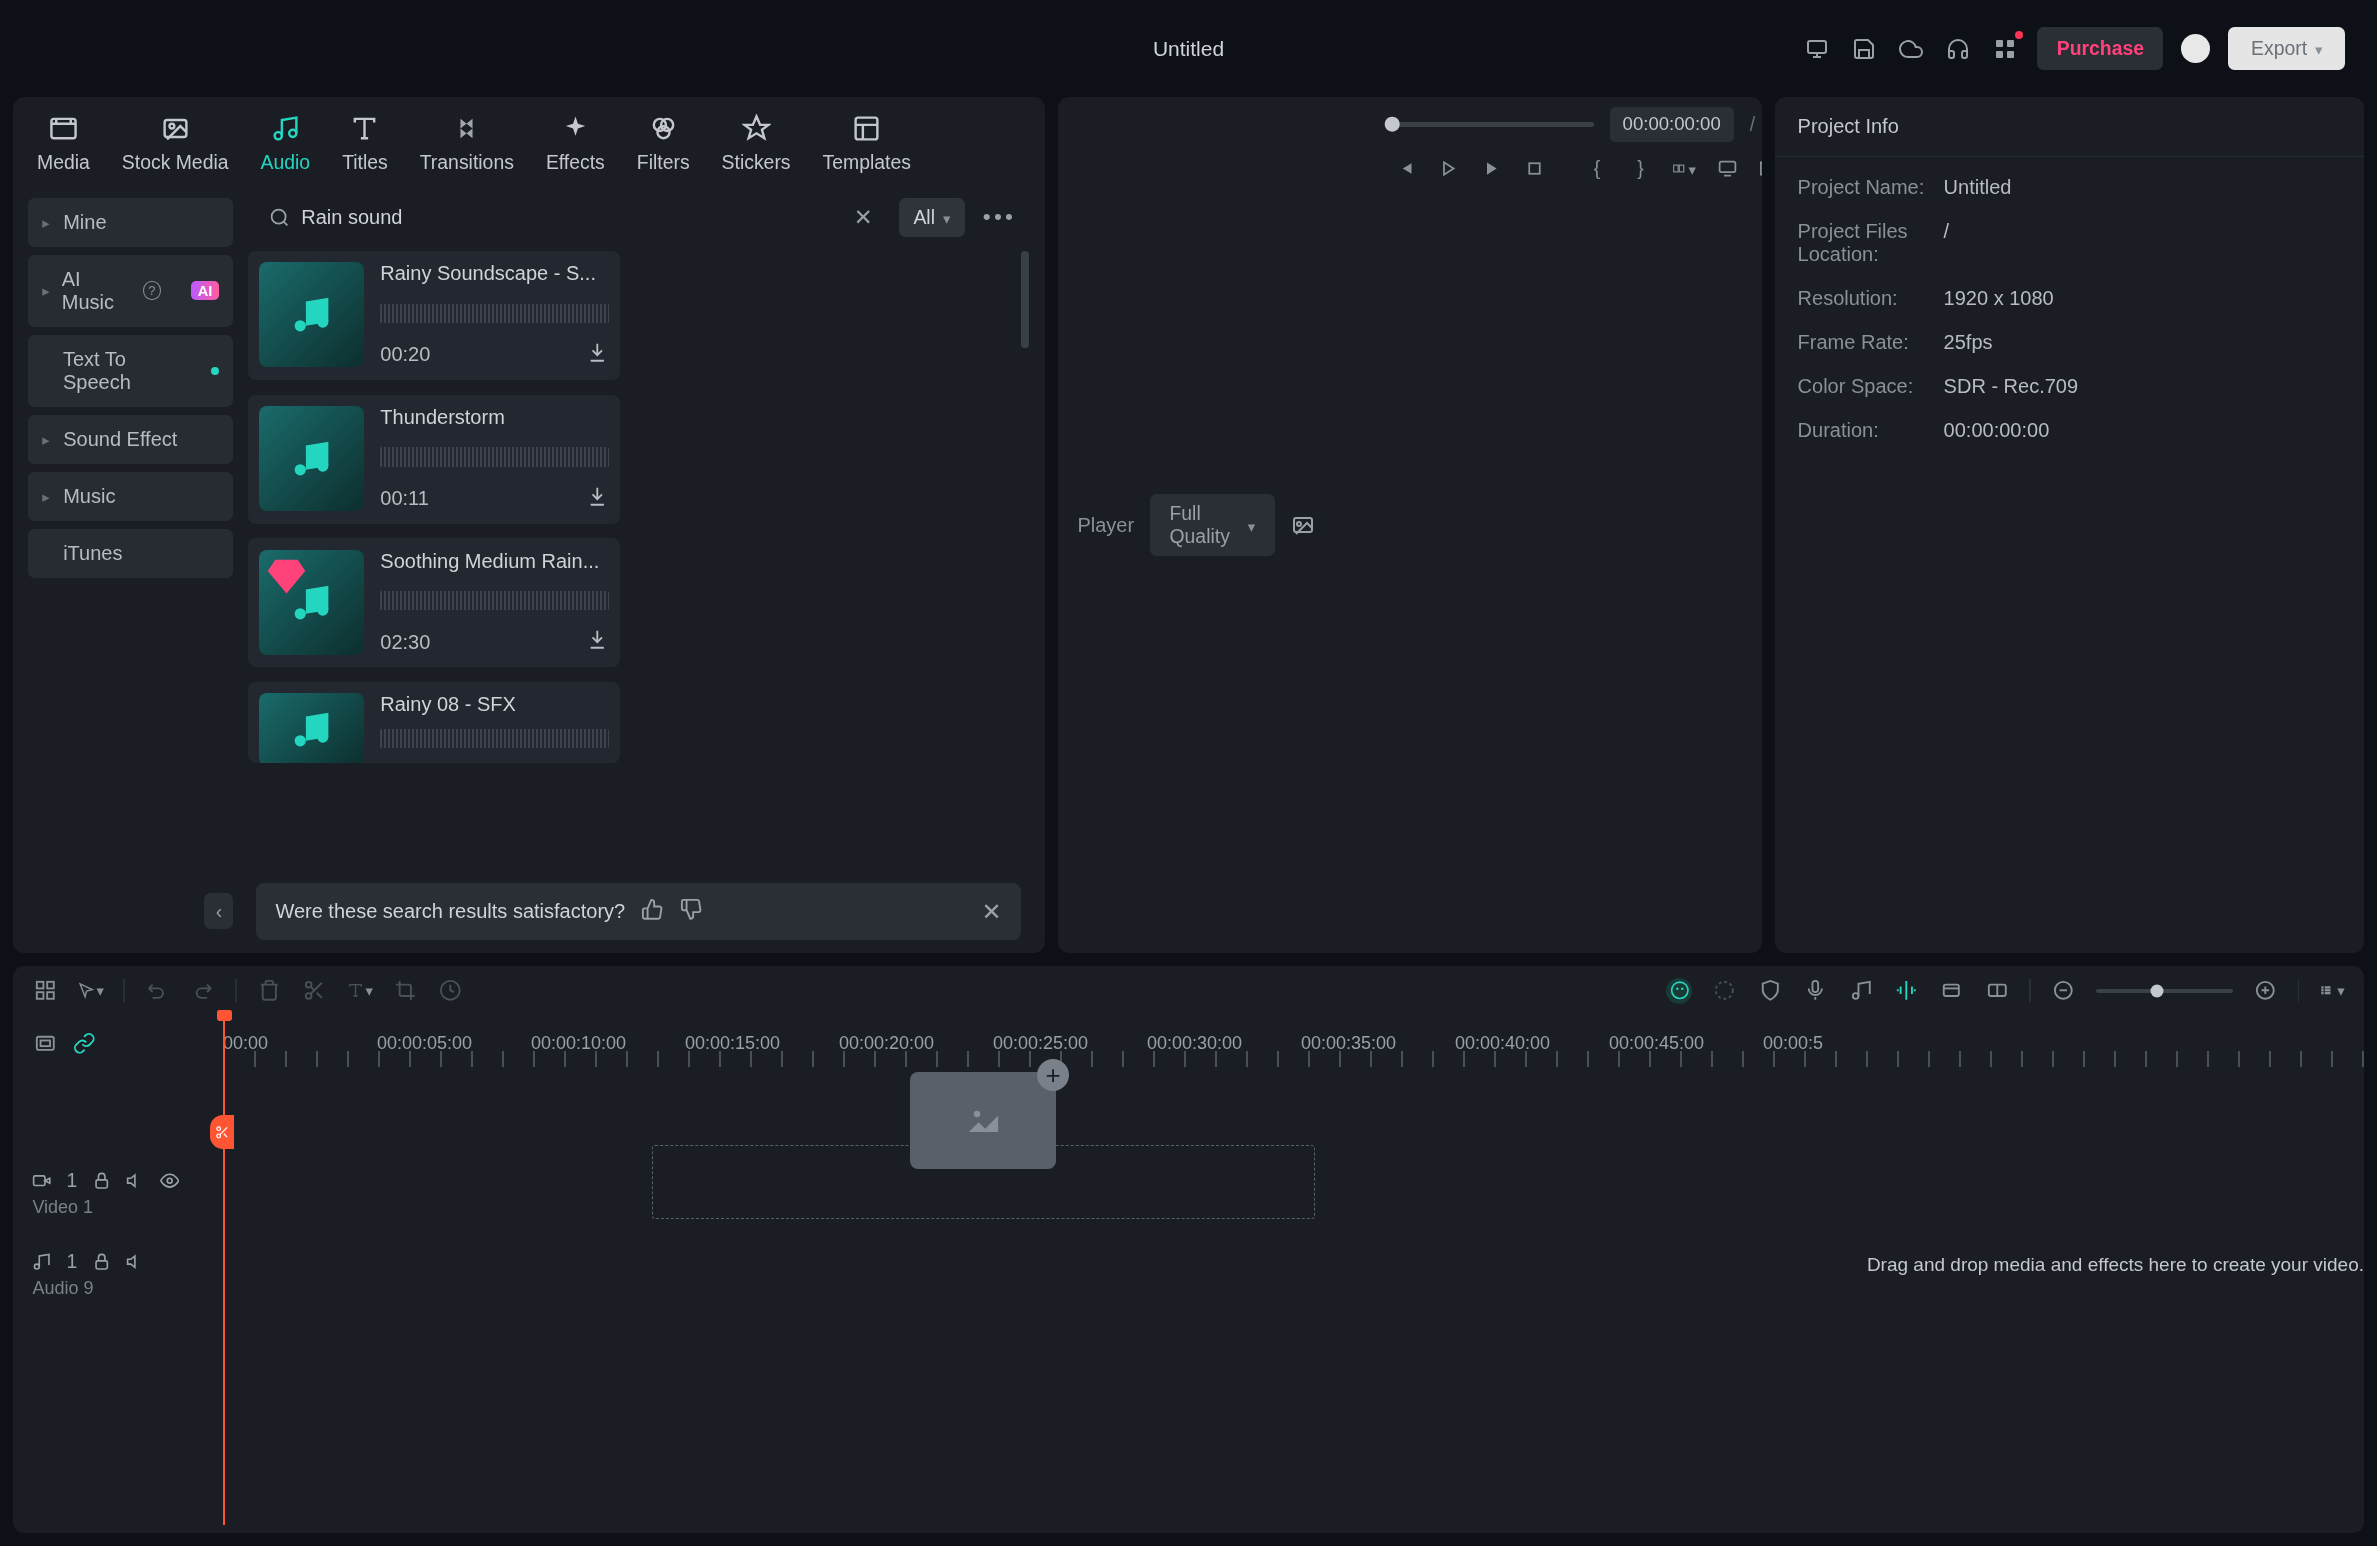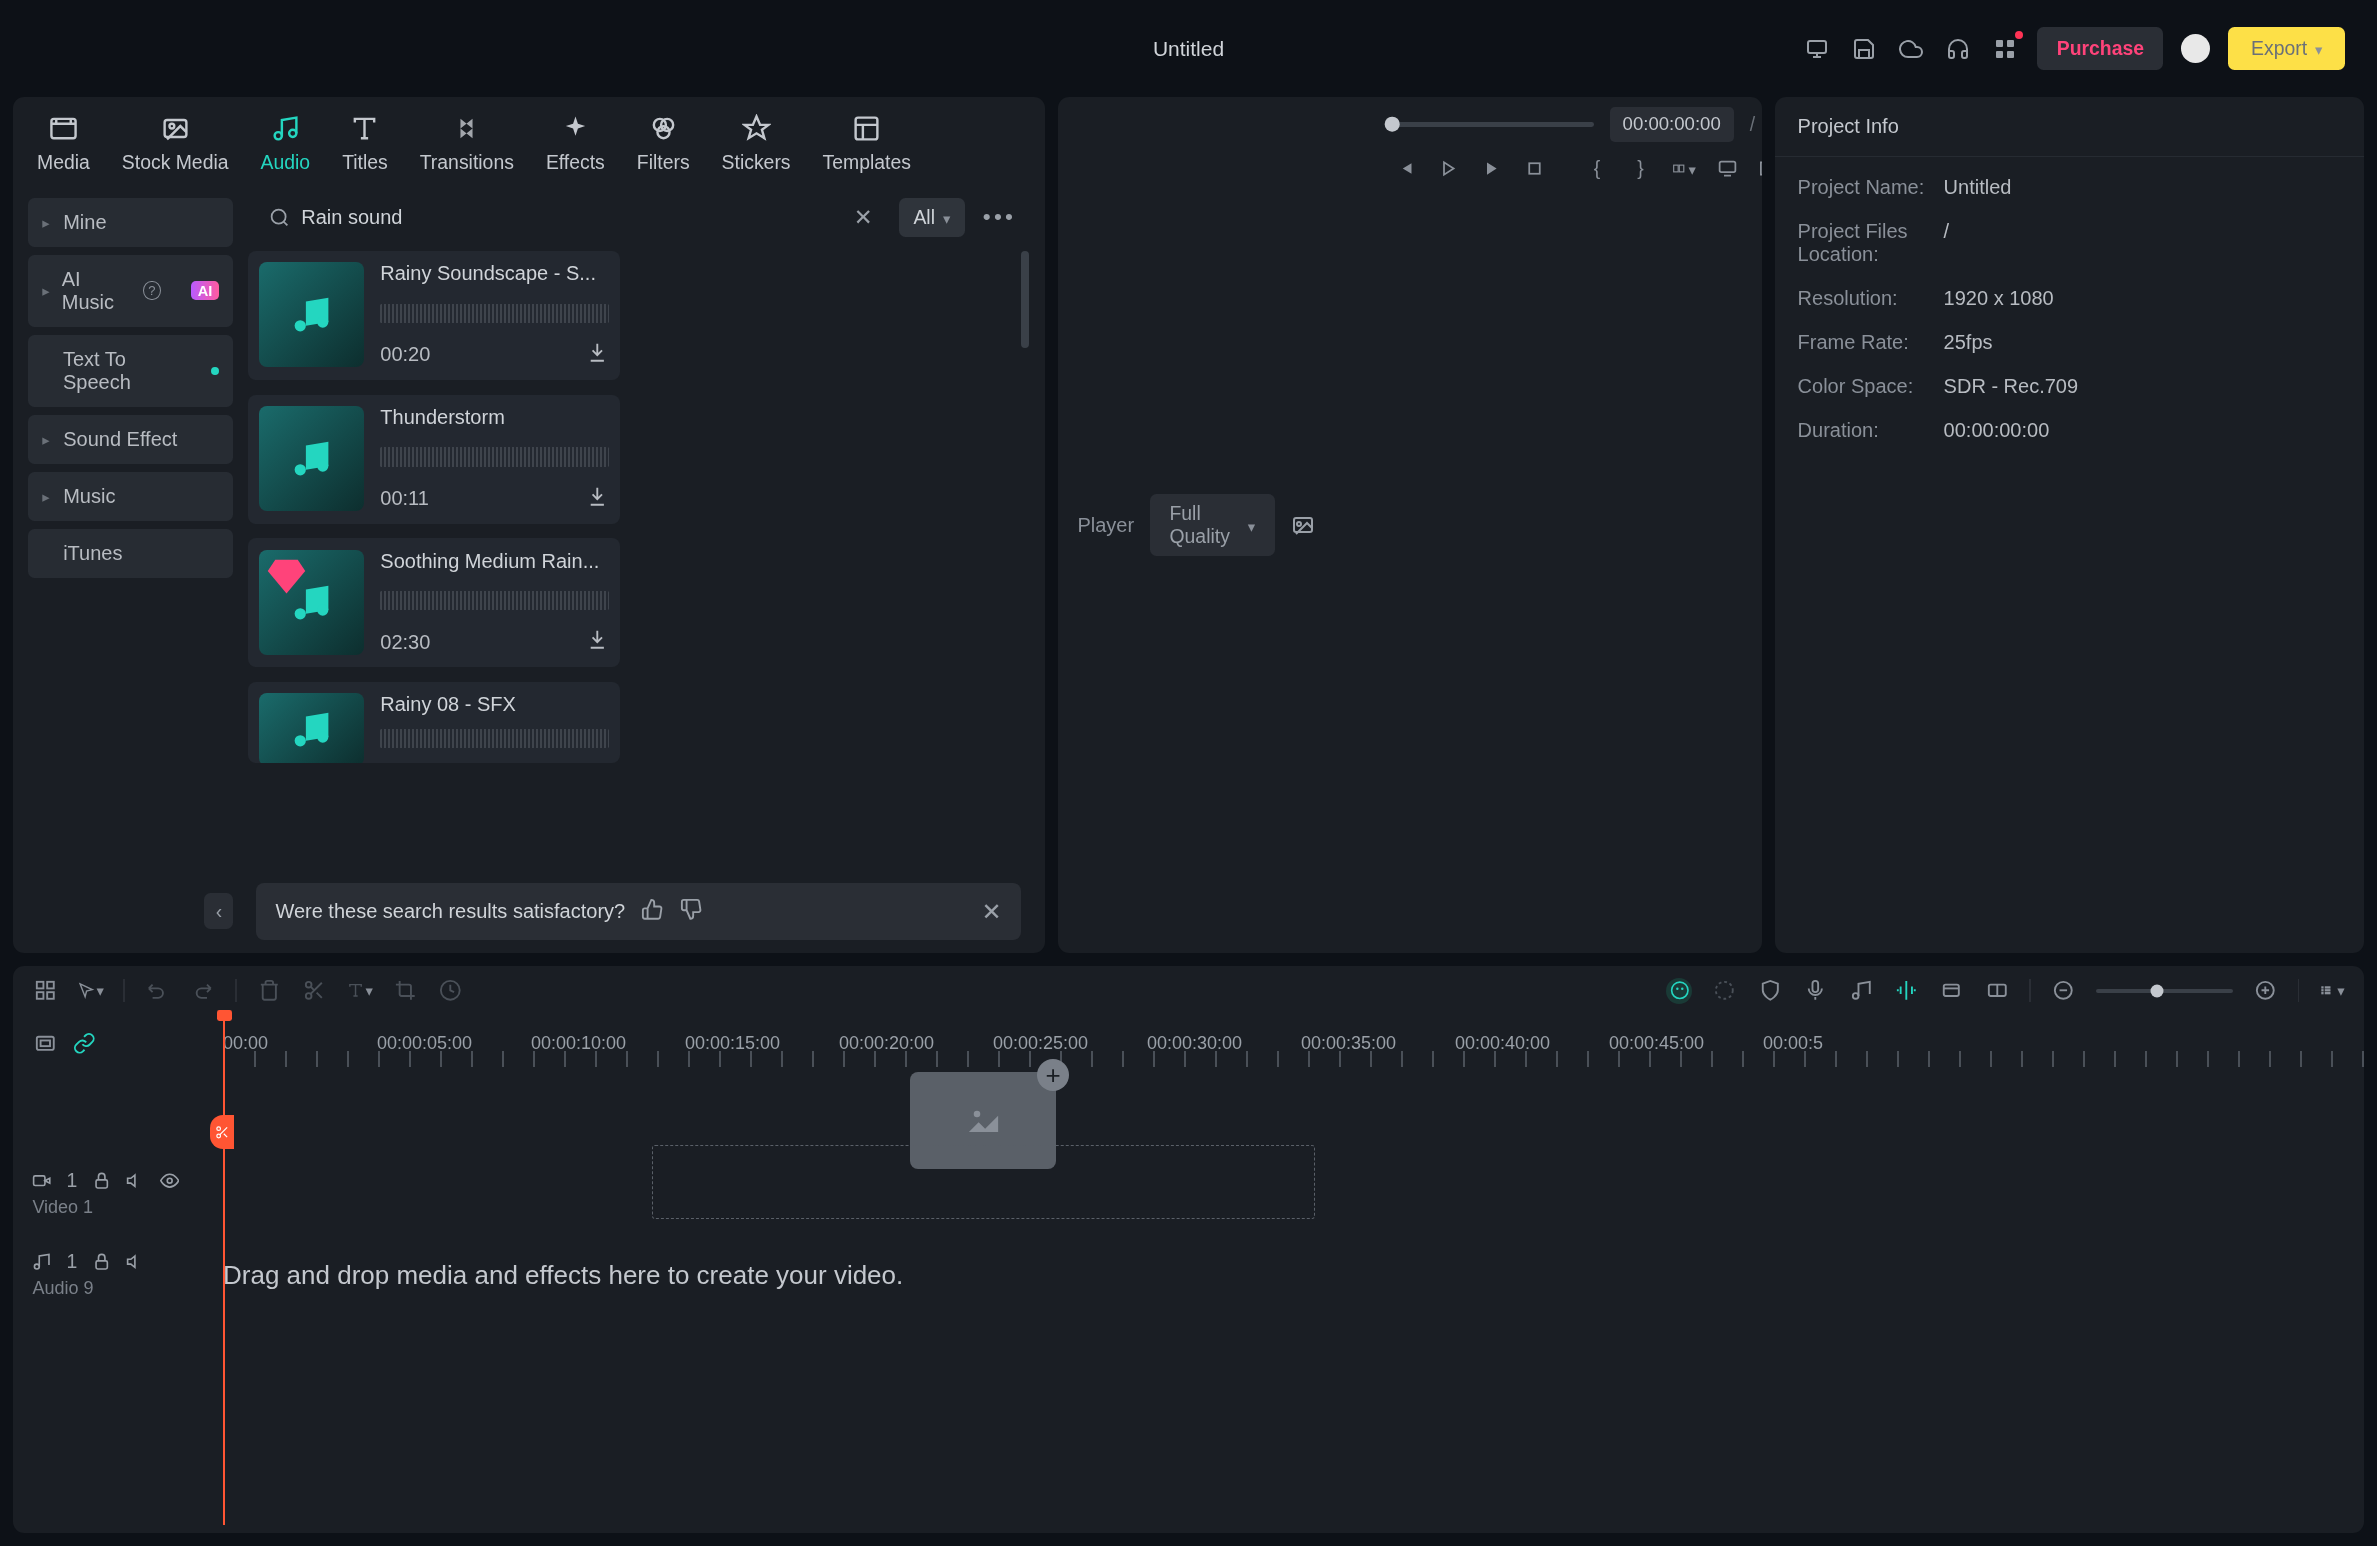--- a/index.html
+++ b/index.html
@@ -7,21 +7,21 @@
 .app { background: #0d1117; width: 100%; height: 100%; display: flex; flex-direction: column; }
 
 
 .titlebar { height: 97px; display: flex; align-items: center; padding: 0 32px; position: relative; }
 .title-text { position: absolute; left: 50%; transform: translateX(-50%); color: #d0d4d9; font-size: 21px; }
 .titlebar-right { margin-left: auto; display: flex; align-items: center; gap: 18px; }
 .tb-icon { width: 29px; height: 29px; display: flex; align-items: center; justify-content: center; color: #9aa0a8; cursor: pointer; }
 .tb-icon svg { width: 24px; height: 24px; }
 .purchase-btn { background: #2a2e35; color: #ff437a; border: none; padding: 9.7px 19.4px; border-radius: 6.5px; font-size: 19.4px; font-weight: 600; cursor: pointer; }
 .avatar { width: 29px; height: 29px; border-radius: 50%; background: #e8e8e8; }
-.export-btn { background: #fde047; color: #6a7078; border: none; padding: 9.7px 22.6px; border-radius: 6.5px; font-size: 19.4px; display: flex; align-items: center; gap: 8px; cursor: pointer; justify-content: space-between; }
+.export-btn { background: #e5e5e5; color: #6a7078; border: none; padding: 9.7px 22.6px; border-radius: 6.5px; font-size: 19.4px; display: flex; align-items: center; gap: 8px; cursor: pointer; justify-content: space-between; }
 .red-dot { position: relative; }
 .red-dot::after { content: ''; position: absolute; top: -3.2px; right: -3.2px; width: 8px; height: 8px; background: #ff3355; border-radius: 50%; }
 
 
 .main-row { display: flex; flex: 1; gap: 13px; padding: 0 13px; min-height: 0; }
 .left-panel { width: 1032px; background: #1a1e24; border-radius: 11.3px; display: flex; flex-direction: column; overflow: hidden; }
 .center-panel { width: 704px; background: #1a1e24; border-radius: 11.3px; display: flex; flex-direction: row; overflow: hidden; }
 .right-panel { flex: 1; background: #1a1e24; border-radius: 11.3px; display: flex; flex-direction: column; overflow: hidden; }
 
 
@@ -124,21 +124,21 @@
 .track-headers { width: 210px; display: flex; flex-direction: column; padding-top: 81px; }
 .track-header { height: 81px; padding: 8px 19.4px; display: flex; flex-direction: column; justify-content: center; gap: 4.9px; }
 .track-header-icons { display: flex; gap: 14.6px; color: #9aa0a8; align-items: center; }
 .track-header-icons svg { width: 19.4px; height: 19.4px; }
 .track-label { color: #7a8089; font-size: 18px; }
 .track-area { flex: 1; position: relative; }
 .drop-zone { position: absolute; left: 429px; top: 73px; width: 663px; height: 74px; border: 1.6px dashed #5a6068; border-radius: 3.2px; }
 .drop-thumb { position: absolute; left: 687px; top: 0px; width: 146px; height: 97px; background: #5a6068; border-radius: 8px; display: flex; align-items: center; justify-content: center; }
 .drop-thumb::before { content:''; position:absolute; left:-19.4px; top:8px; width:129px; height:81px; background:#3f454d; border-radius:8px; z-index:-1;}
 .drop-plus { position: absolute; top: -13px; right: -13px; width: 32px; height: 32px; background: #7a8089; border-radius: 50%; display: flex; align-items: center; justify-content: center; color: #1a1e24; font-size: 26px; }
-.drop-text { position: absolute; left: 0; right: 0; top: 188px; text-align: left; color: #c4c8ce; font-size: 26px; }
+.drop-text { position: absolute; left: 0; right: 0; top: 182px; text-align: right; color: #c4c8ce; font-size: 19px; }
 
 .chev-down::after { content: '▾'; font-size: 14.6px; color: #8a9099; }
 </style>
 </head>
 <body>
 <div class="app">
 
 <div class="titlebar">
   <div class="title-text">Untitled</div>
   <div class="titlebar-right">

